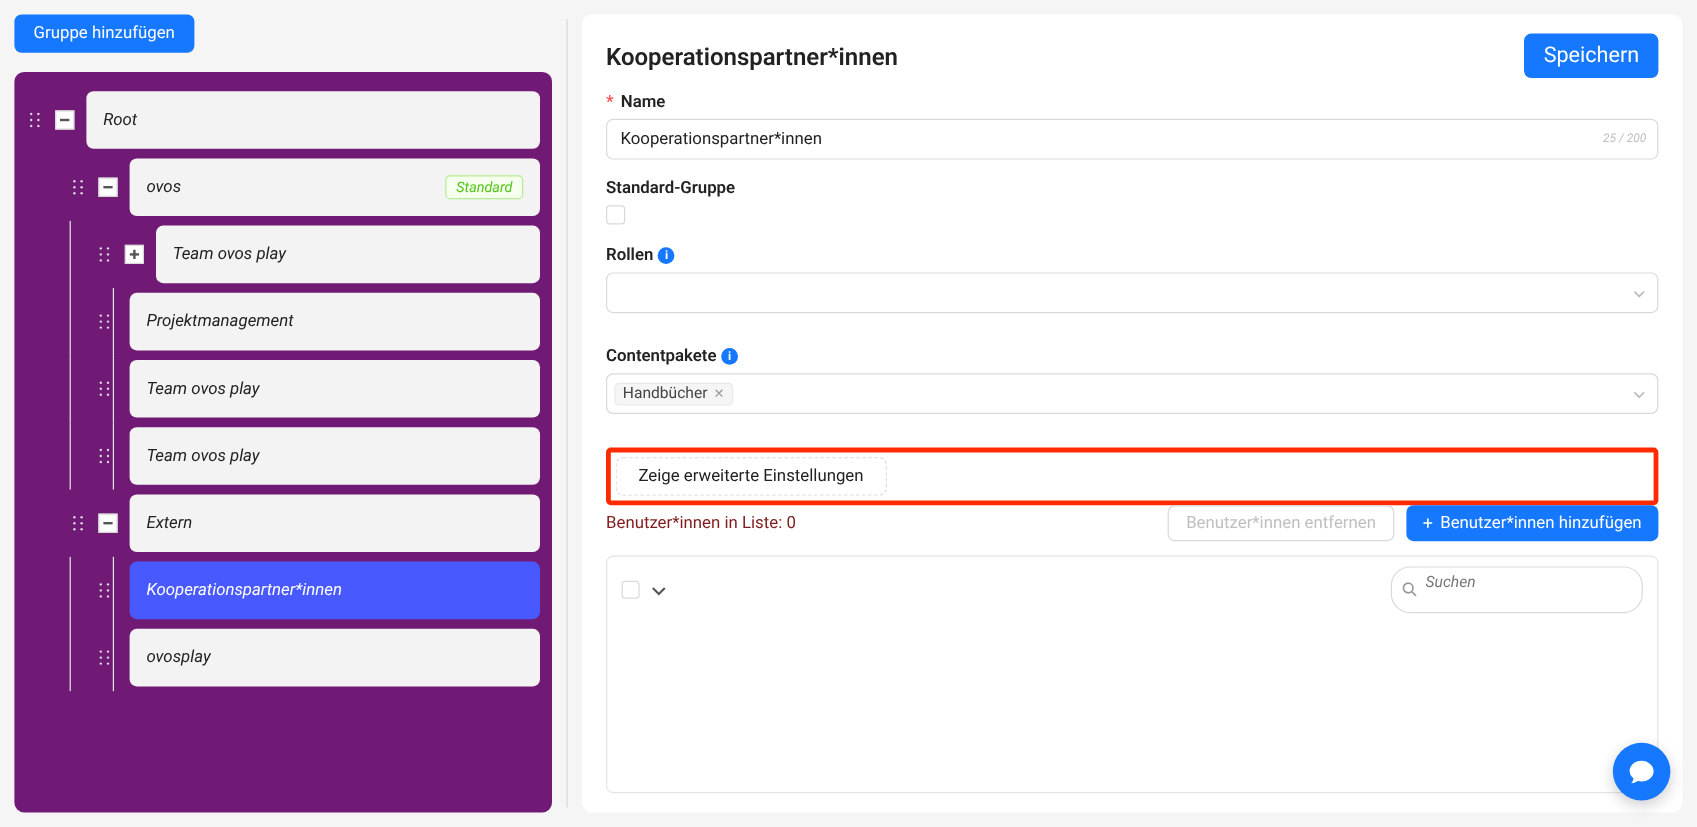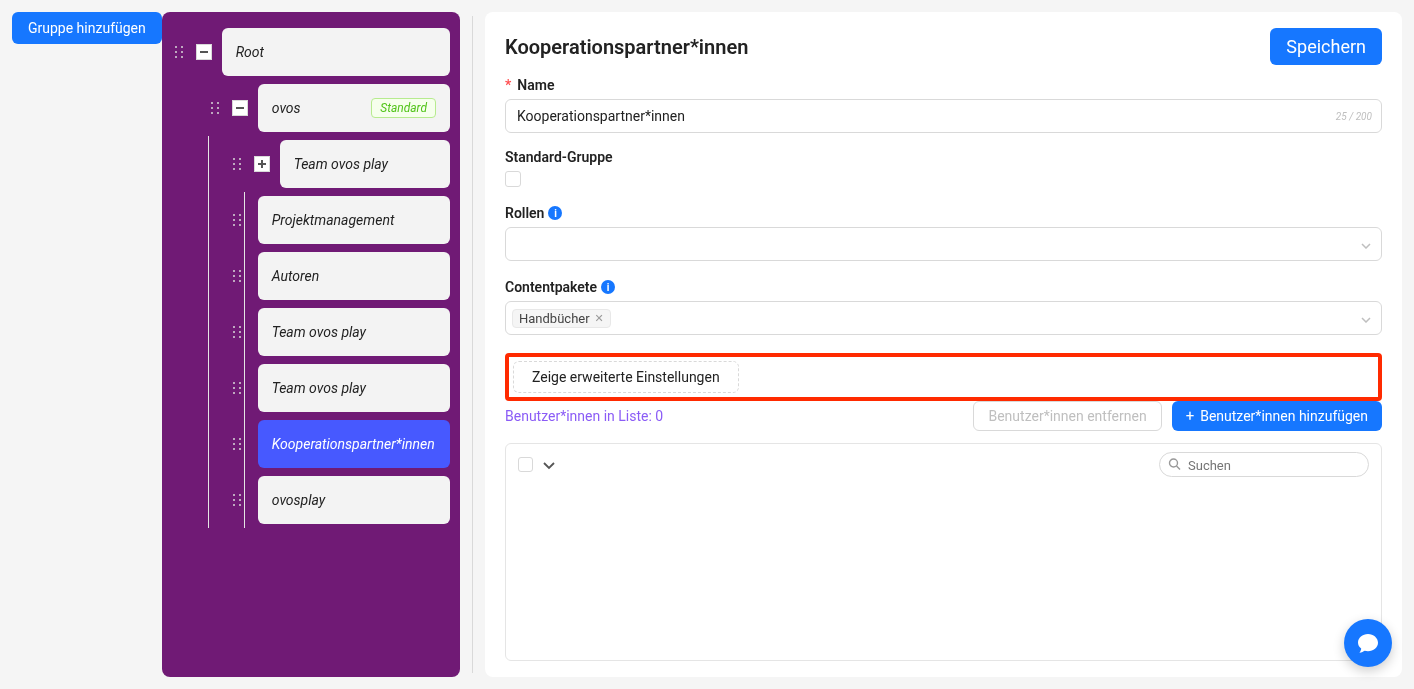--- a/index.html
+++ b/index.html
@@ -1,20 +1,20 @@
 <!DOCTYPE html>
 <html><head>
 <meta charset="utf-8">
 <style>
   * { box-sizing: border-box; margin: 0; padding: 0; font-family: -apple-system, BlinkMacSystemFont, "Segoe UI", Roboto, "Helvetica Neue", Arial, sans-serif; }
   body { background: #f5f5f5; width: 1414px; height: 689px; overflow: hidden; position: relative; }
   .app { display: flex; height: 100%; padding: 12px; gap: 12px; }
 
   
-  .left-panel { width: 448px; display: flex; flex-direction: row; }
+  .left-panel { width: 448px; display: flex; flex-direction: column; }
   .add-group-btn { background: #1677ff; color: #fff; border: none; border-radius: 6px; padding: 8px 16px; font-size: 14px; cursor: pointer; align-self: flex-start; margin-bottom: 16px; }
   .tree-container { background: #701a75; border-radius: 8px; padding: 16px 10px; flex: 1; overflow-y: auto; font-style: italic; }
 
   .tree-row { display: flex; align-items: center; height: 48px; margin-bottom: 8px; position: relative; }
   .drag-handle { width: 14px; color: #d9d9d9; display: flex; align-items: center; justify-content: center; flex-shrink: 0; }
   .drag-handle svg { width: 10px; height: 14px; }
 
   .toggle-box { width: 16px; height: 16px; border: 1px solid #d9d9d9; background: #fff; display: flex; align-items: center; justify-content: center; flex-shrink: 0; cursor: pointer; margin: 0 10px; }
   .toggle-box svg { width: 8px; height: 8px; }
   .toggle-spacer { width: 36px; flex-shrink: 0; }
@@ -37,41 +37,41 @@
   .form-label { font-size: 14px; font-weight: 600; color: #222; margin-bottom: 6px; display: flex; align-items: center; gap: 4px; }
   .required-star { color: #ff4d4f; margin-right: 2px; }
   .info-icon { width: 14px; height: 14px; background: #1677ff; border-radius: 50%; display: inline-flex; align-items: center; justify-content: center; color: #fff; font-size: 10px; font-weight: 700; flex-shrink: 0; }
 
   .input-wrap { position: relative; margin-bottom: 16px; }
   .text-input { width: 100%; border: 1px solid #d9d9d9; border-radius: 6px; padding: 8px 70px 8px 11px; font-size: 14px; color: #222; }
   .char-count { position: absolute; right: 10px; top: 50%; transform: translateY(-50%); color: #bfbfbf; font-size: 10px; font-style: italic; }
 
   .checkbox { width: 16px; height: 16px; border: 1px solid #d9d9d9; border-radius: 3px; background: #fff; margin-bottom: 18px; cursor: pointer; display: block; }
 
-  .select-box { width: 100%; border: 1px solid #d9d9d9; border-radius: 6px; min-height: 34px; padding: 4px 30px 4px 6px; font-size: 14px; margin-bottom: 18px; position: relative; display: flex; align-items: center; flex-wrap: wrap; gap: 4px; cursor: pointer; }
+  .select-box { width: 100%; border: 1px solid #d9d9d9; border-radius: 6px; min-height: 34px; padding: 4px 30px 4px 6px; font-size: 14px; margin-bottom: 28px; position: relative; display: flex; align-items: center; flex-wrap: wrap; gap: 4px; cursor: pointer; }
   .select-box .arrow { position: absolute; right: 10px; top: 50%; transform: translateY(-50%); color: #bfbfbf; }
   .tag { background: #f5f5f5; border: 1px solid #e8e8e8; border-radius: 4px; padding: 1px 6px; font-size: 13px; display: inline-flex; align-items: center; gap: 5px; color: #444; }
   .tag-close { color: #999; font-size: 11px; cursor: pointer; }
 
   .adv-highlight { border: 4px solid #ff2a00; border-radius: 4px; display: inline-block; padding: 4px; }
   .adv-btn { border: 1px dashed #d9d9d9; background: #fff; border-radius: 6px; padding: 7px 18px; font-size: 14px; color: #222; cursor: pointer; }
 
   .user-bar { display: flex; align-items: center; justify-content: space-between; margin-bottom: 12px; }
-  .user-count { font-size: 14px; color: #8b5cf6; }
+  .user-count { font-size: 14px; color: #7f1d1d; }
   .user-actions { display: flex; gap: 10px; }
   .btn-outline { border: 1px solid #d9d9d9; background: #fff; color: #bfbfbf; border-radius: 6px; padding: 6px 14px; font-size: 14px; cursor: not-allowed; }
   .btn-primary { background: #1677ff; color: #fff; border: none; border-radius: 6px; padding: 6px 14px; font-size: 14px; cursor: pointer; display: inline-flex; align-items: center; gap: 6px; }
   .plus-icon { font-size: 15px; line-height: 1; }
 
   .user-table { border: 1px solid #e5e5e5; border-radius: 6px; flex: 1; display: flex; flex-direction: column; min-height: 180px; }
   .table-head { display: flex; align-items: center; padding: 8px 12px; gap: 10px; }
   .th-checkbox { width: 15px; height: 15px; border: 1px solid #d9d9d9; border-radius: 3px; cursor: pointer; }
   .th-drop { color: #555; cursor: pointer; }
   .search-wrap { margin-left: auto; position: relative; width: 210px; }
-  .search-input { width: 100%; border: 1px solid #d9d9d9; border-radius: 16px; padding: 5px 10px 3px 28px; font-size: 13px; }
+  .search-input { width: 100%; border: 1px solid #d9d9d9; border-radius: 16px; padding: 5px 10px 17px 28px; font-size: 13px; font-style: italic; }
   .search-icon-pos { position: absolute; left: 9px; top: 50%; transform: translateY(-50%); color: #999; }
 
   
   .chat-bubble { position: absolute; right: 22px; bottom: 22px; width: 48px; height: 48px; border-radius: 50%; background: #1677ff; display: flex; align-items: center; justify-content: center; color: #fff; box-shadow: 0 4px 12px rgba(0,0,0,0.2); cursor: pointer; }
   .chat-bubble svg { width: 24px; height: 24px; }
 </style>
 </head>
 <body>
 
 <div class="app">
@@ -164,40 +164,20 @@
               <circle cx="8" cy="12" r="1" fill="currentColor"></circle>
             </svg>
         </span>
         <span class="indent-line"></span>
           <span style="width:13px"></span>
         <div class="node-card">
           <span>Projektmanagement</span>
         </div>
       </div>
 
-      <div class="tree-row">
-        <span class="toggle-spacer"></span>
-        <span class="indent-line"></span>
-          <span class="indent-spacer"></span>
-        <span class="drag-handle">
-          <svg viewBox="0 0 10 14">
-              <circle cx="2" cy="2" r="1" fill="currentColor"></circle>
-              <circle cx="8" cy="2" r="1" fill="currentColor"></circle>
-              <circle cx="2" cy="7" r="1" fill="currentColor"></circle>
-              <circle cx="8" cy="7" r="1" fill="currentColor"></circle>
-              <circle cx="2" cy="12" r="1" fill="currentColor"></circle>
-              <circle cx="8" cy="12" r="1" fill="currentColor"></circle>
-            </svg>
-        </span>
-        <span class="indent-line"></span>
-          <span style="width:13px"></span>
-        <div class="node-card">
-          <span>Autoren</span>
-        </div>
-      </div>
 
       <div class="tree-row">
         <span class="toggle-spacer"></span>
         <span class="indent-line"></span>
           <span class="indent-spacer"></span>
         <span class="drag-handle">
           <svg viewBox="0 0 10 14">
               <circle cx="2" cy="2" r="1" fill="currentColor"></circle>
               <circle cx="8" cy="2" r="1" fill="currentColor"></circle>
               <circle cx="2" cy="7" r="1" fill="currentColor"></circle>
@@ -227,20 +207,41 @@
               <circle cx="8" cy="12" r="1" fill="currentColor"></circle>
             </svg>
         </span>
         <span class="indent-line"></span>
           <span style="width:13px"></span>
         <div class="node-card">
           <span>Team ovos play</span>
         </div>
       </div>
 
+      <div class="tree-row">
+        <span class="toggle-spacer"></span>
+        <span class="drag-handle">
+          <svg viewBox="0 0 10 14">
+              <circle cx="2" cy="2" r="1" fill="currentColor"></circle>
+              <circle cx="8" cy="2" r="1" fill="currentColor"></circle>
+              <circle cx="2" cy="7" r="1" fill="currentColor"></circle>
+              <circle cx="8" cy="7" r="1" fill="currentColor"></circle>
+              <circle cx="2" cy="12" r="1" fill="currentColor"></circle>
+              <circle cx="8" cy="12" r="1" fill="currentColor"></circle>
+            </svg>
+        </span>
+        <span class="toggle-box">
+          <svg viewBox="0 0 8 8">
+              <rect x="0" y="3" width="8" height="2" fill="#555"></rect>
+            </svg>
+        </span>
+        <div class="node-card">
+          <span>Extern</span>
+        </div>
+      </div>
 
       <div class="tree-row">
         <span class="toggle-spacer"></span>
         <span class="indent-line"></span>
           <span class="indent-spacer"></span>
         <span class="drag-handle">
           <svg viewBox="0 0 10 14">
               <circle cx="2" cy="2" r="1" fill="currentColor"></circle>
               <circle cx="8" cy="2" r="1" fill="currentColor"></circle>
               <circle cx="2" cy="7" r="1" fill="currentColor"></circle>

